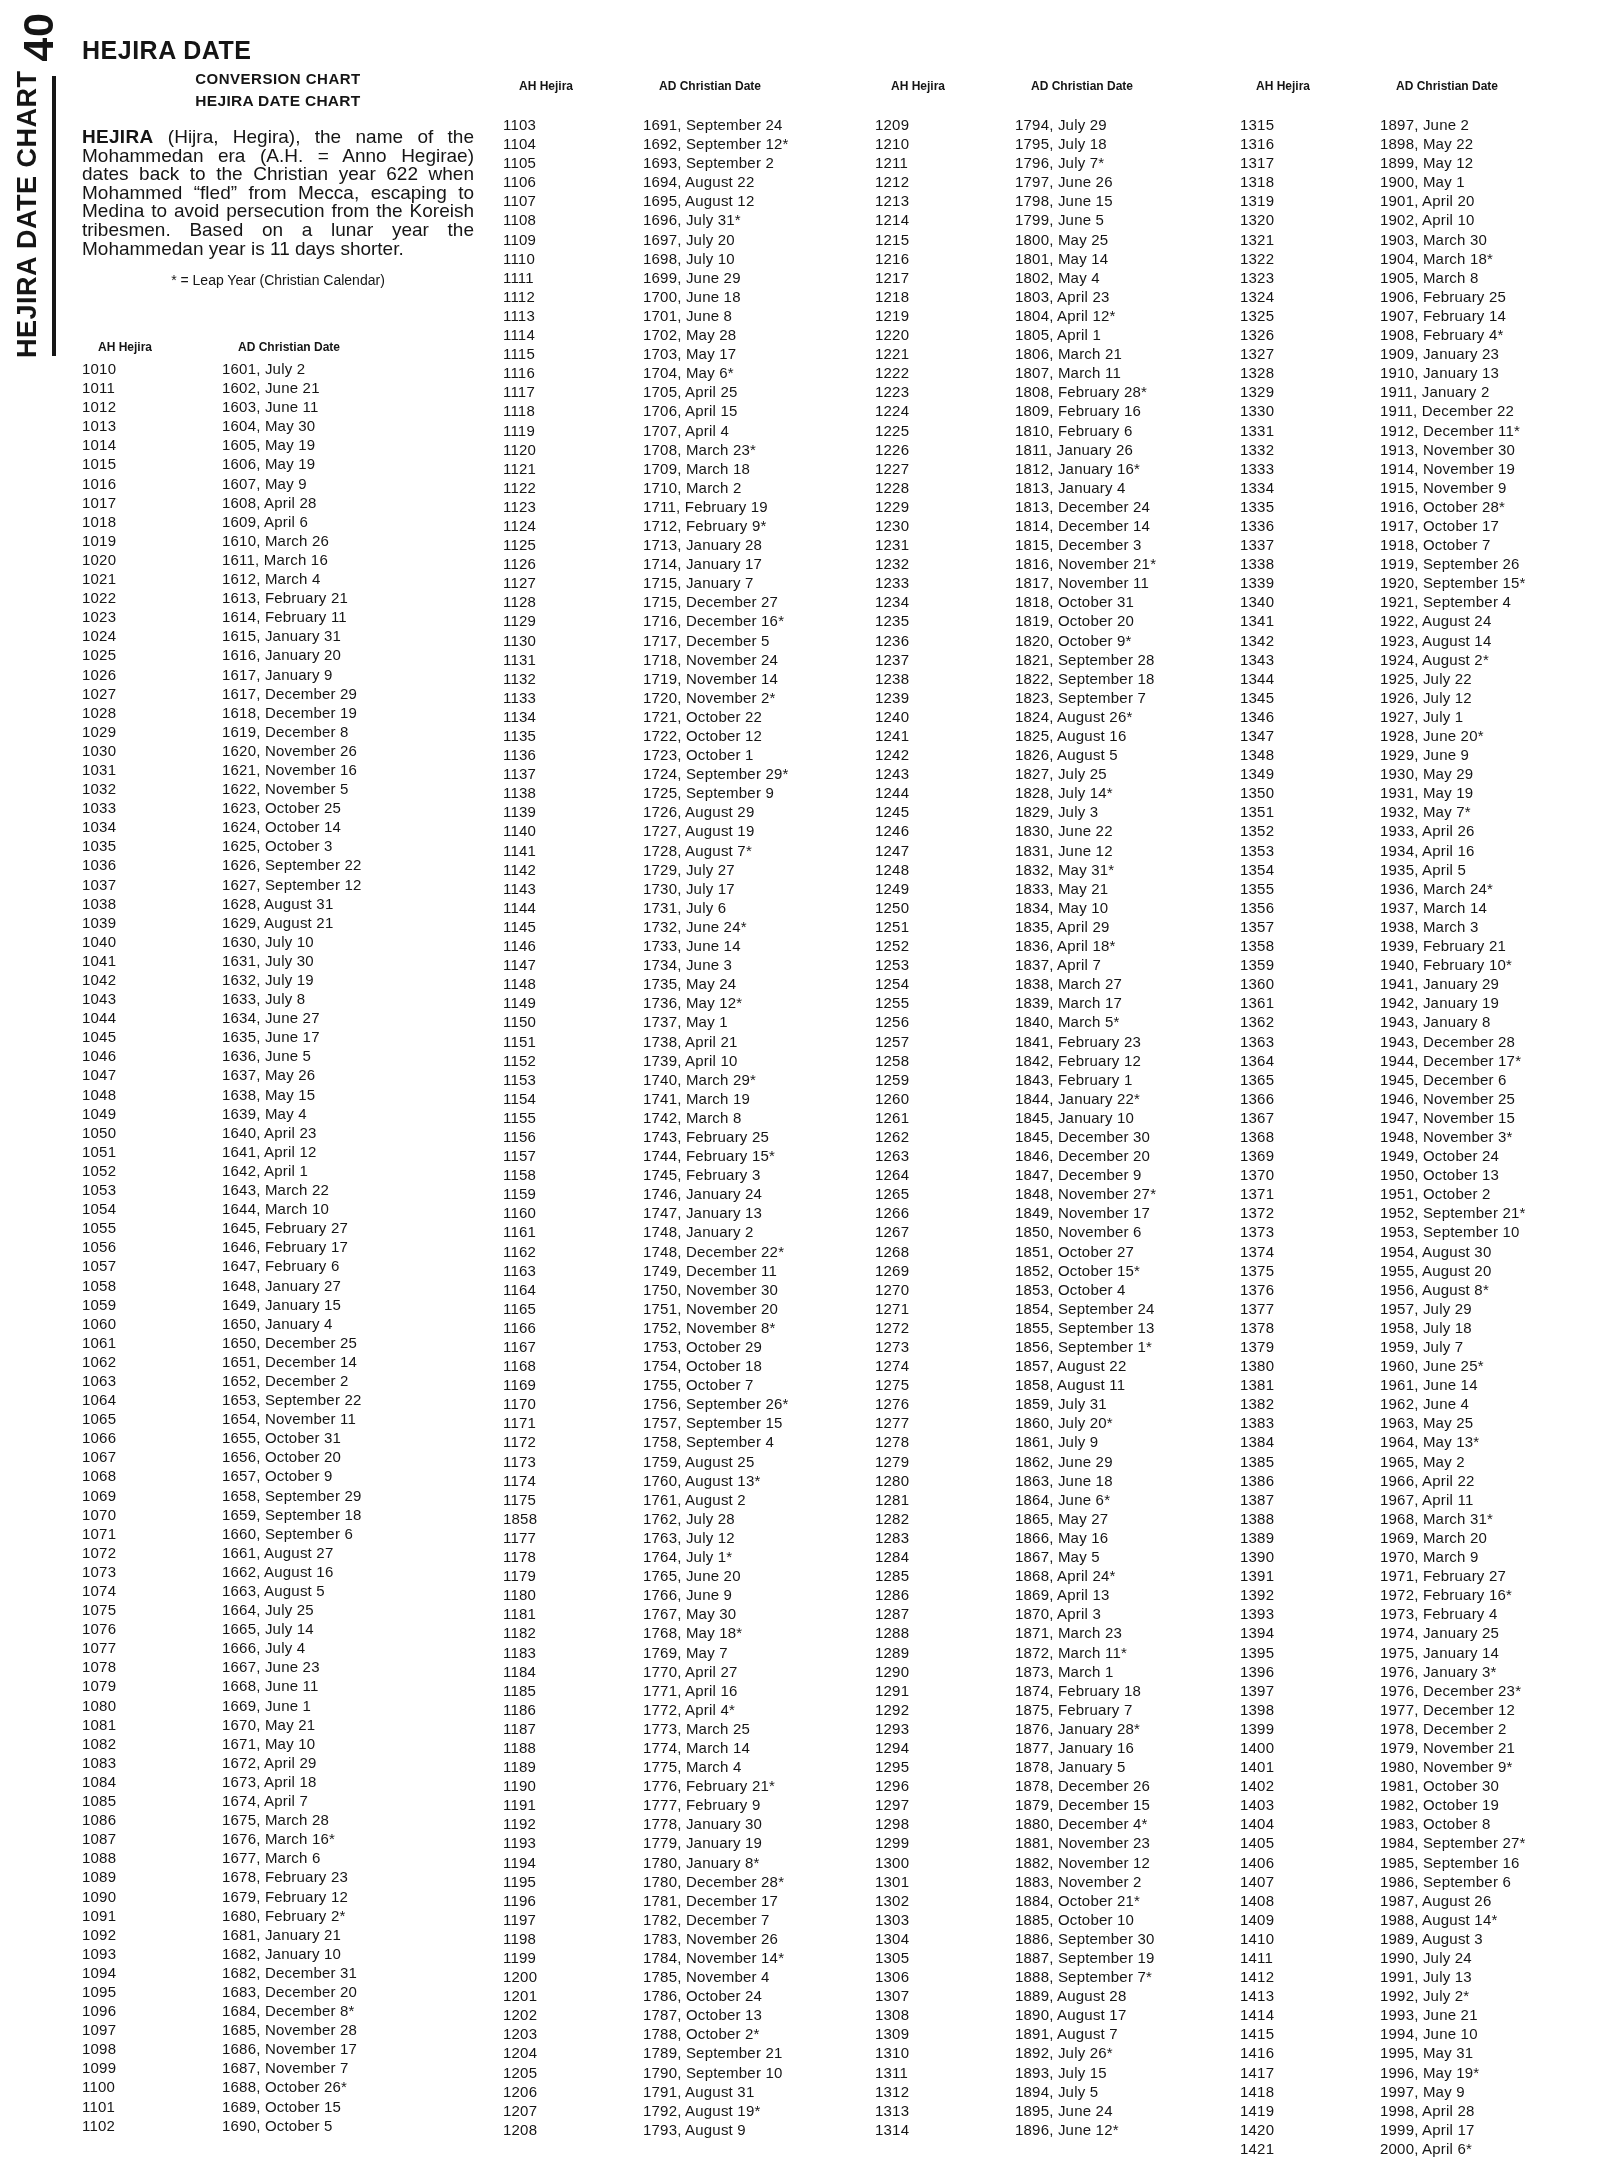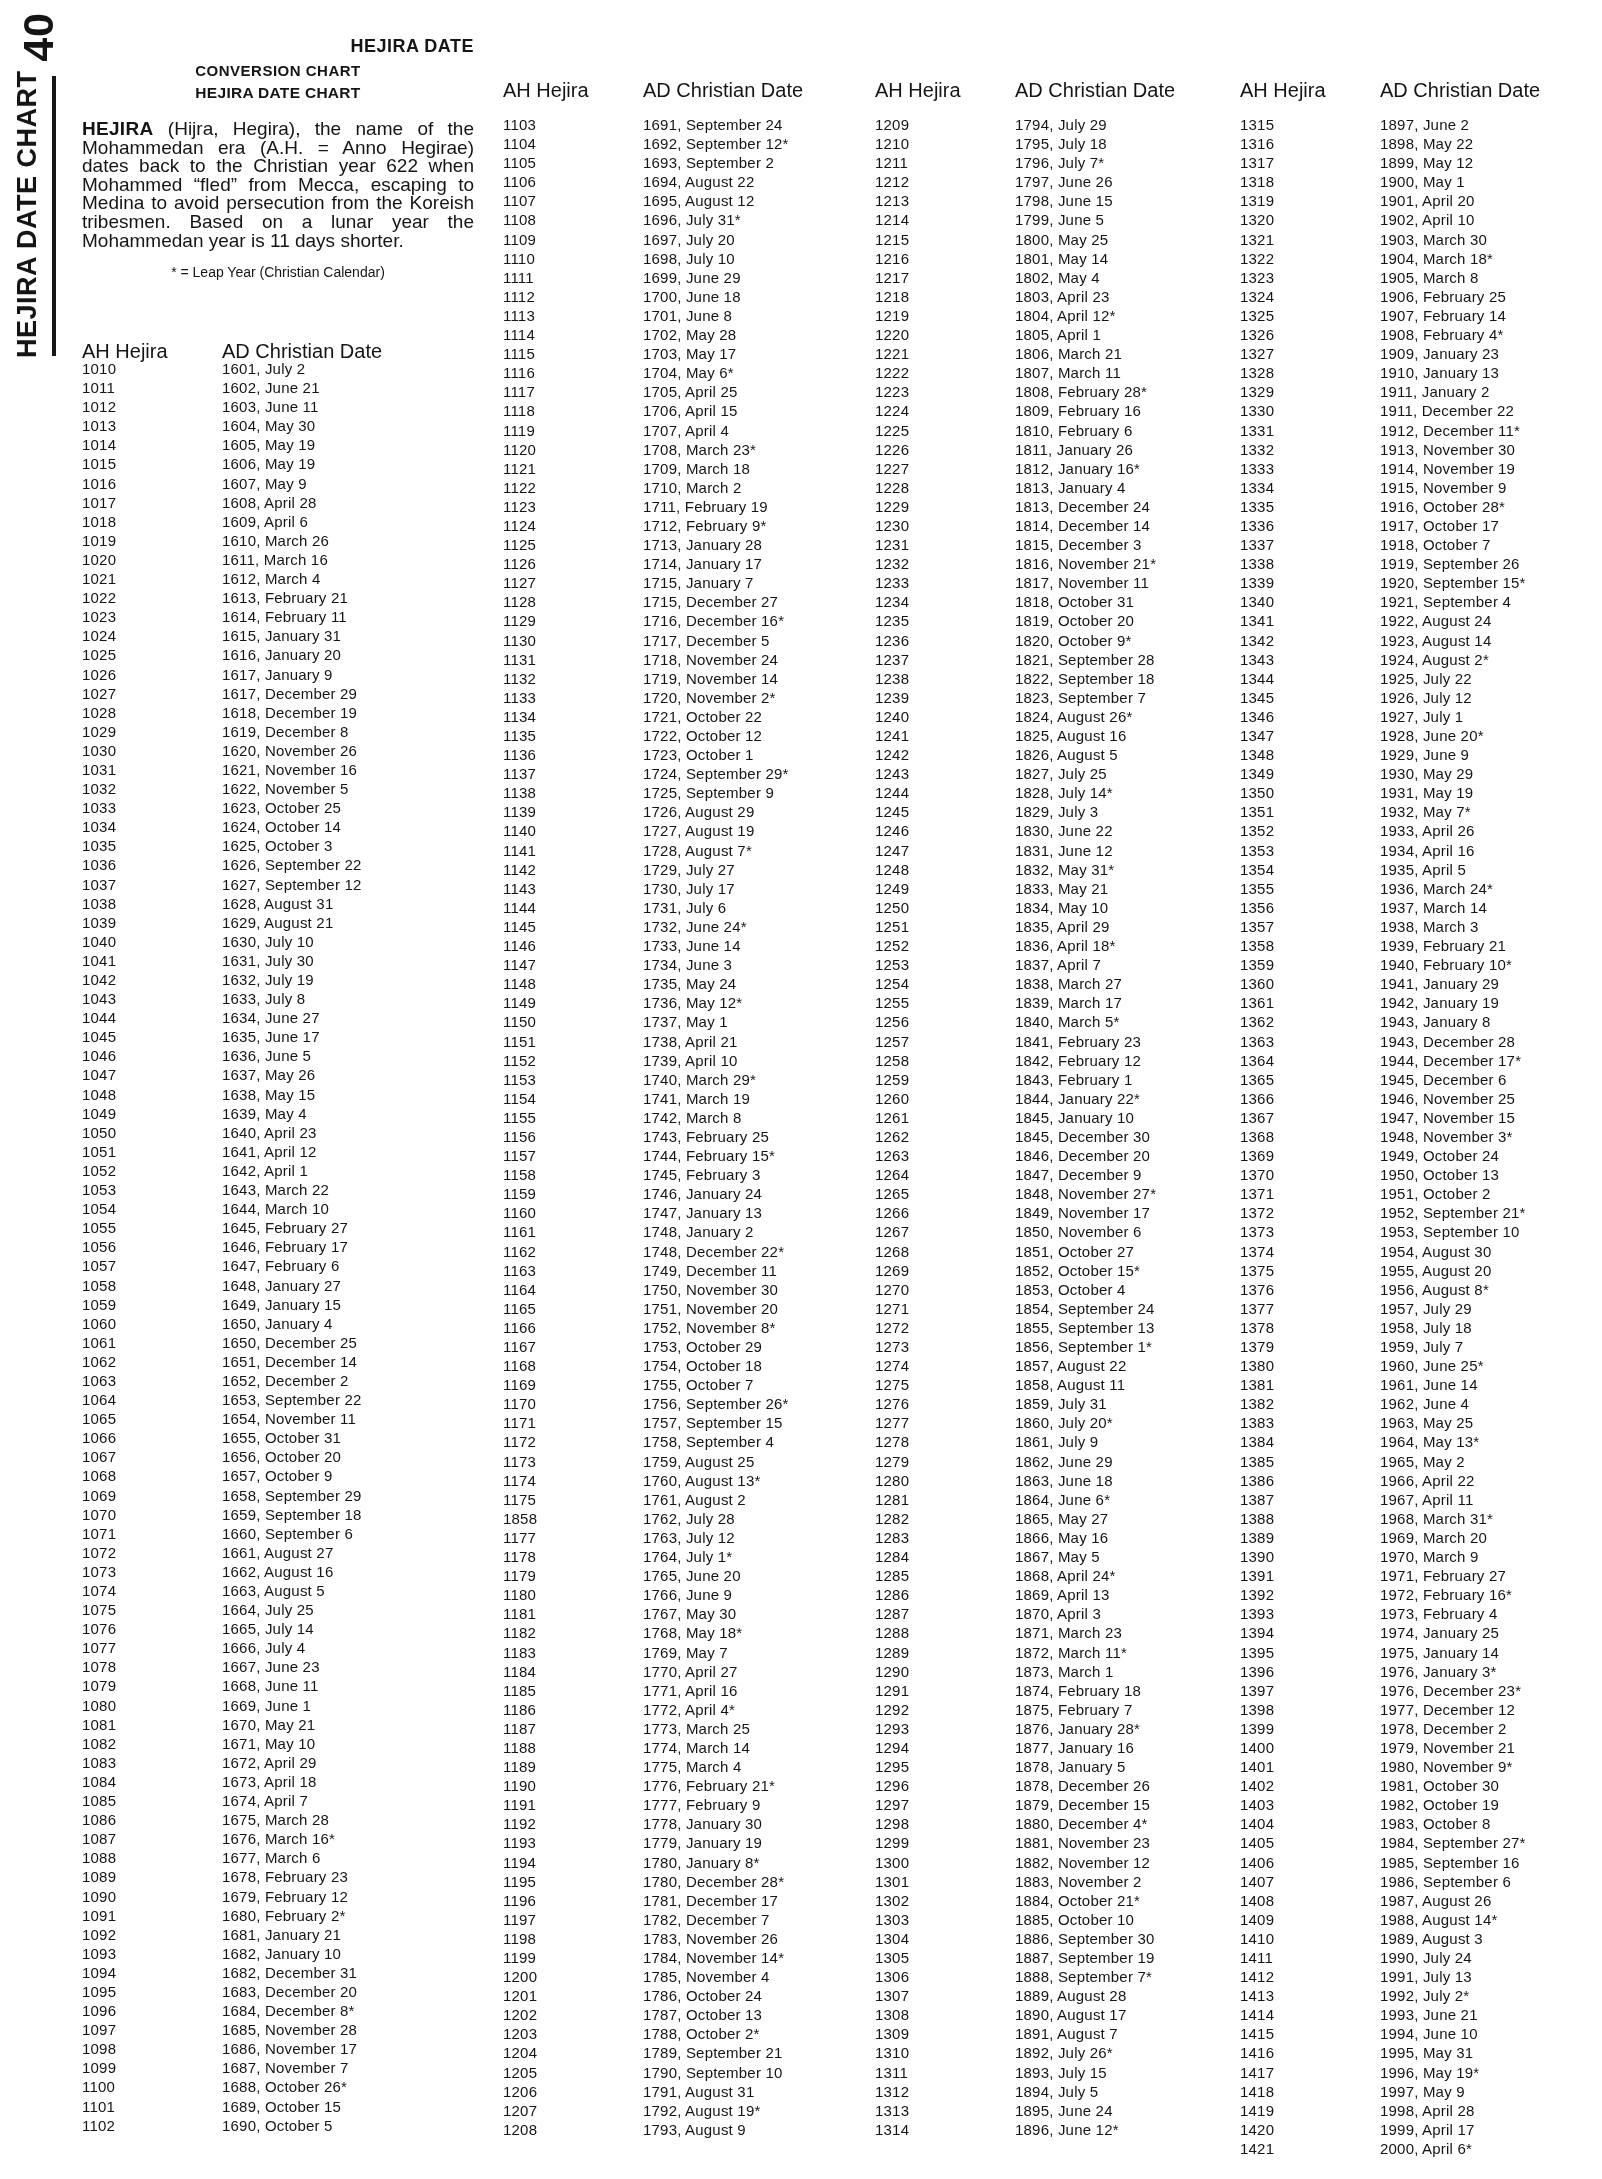--- a/index.html
+++ b/index.html
@@ -18,29 +18,29 @@
 
   
   .col { position:absolute; top:0; height:2179px; }
   #col-1 { left:82px;  width:400px; }
   #col-2 { left:503px; width:362px; }
   #col-3 { left:875px; width:362px; }
   #col-4 { left:1240px; width:362px; }
 
   
   #titleblock { position:absolute; top:36px; left:0; width:392px; }
-  .t1 { font-size:18px;   font-weight:700; text-align:right; letter-spacing:0.5px; }
+  .t1 { font-size:25px;   font-weight:700; text-align:left; letter-spacing:0.5px; }
   .t2 { font-size:15px; font-weight:700; text-align:center; margin-top:5px; letter-spacing:0.5px; }
   .t3 { font-size:15.5px; font-weight:700; text-align:center; margin-top:5px; letter-spacing:0.3px; }
   .intro { margin:18px 0 0 0; font-size:19px; line-height:18.6px; text-align:justify; }
   .intro b { letter-spacing:0.3px; }
   .legend { margin-top:14px; font-size:14px; text-align:center; }
 
   
-  .thead { position:absolute; left:0; font-size:20px; font-weight:400; white-space:nowrap; }
+  .thead { position:absolute; left:16px; font-size:12px; font-weight:700; white-space:nowrap; }
   #col-1 .thead { top:340px; }
   #col-2 .thead, #col-3 .thead, #col-4 .thead { top:79px; }
   .thead .ah-h { display:inline-block; width:140px; }
 
   .rows { position:absolute; left:0; }
   #col-1 .rows { top:359px; }
   #col-2 .rows, #col-3 .rows, #col-4 .rows { top:115px; }
   .trow { height:19.1px; line-height:19.1px; font-size:15px; white-space:nowrap; letter-spacing:0.2px; }
   .trow .ah { display:inline-block; width:140px; }
 </style>

